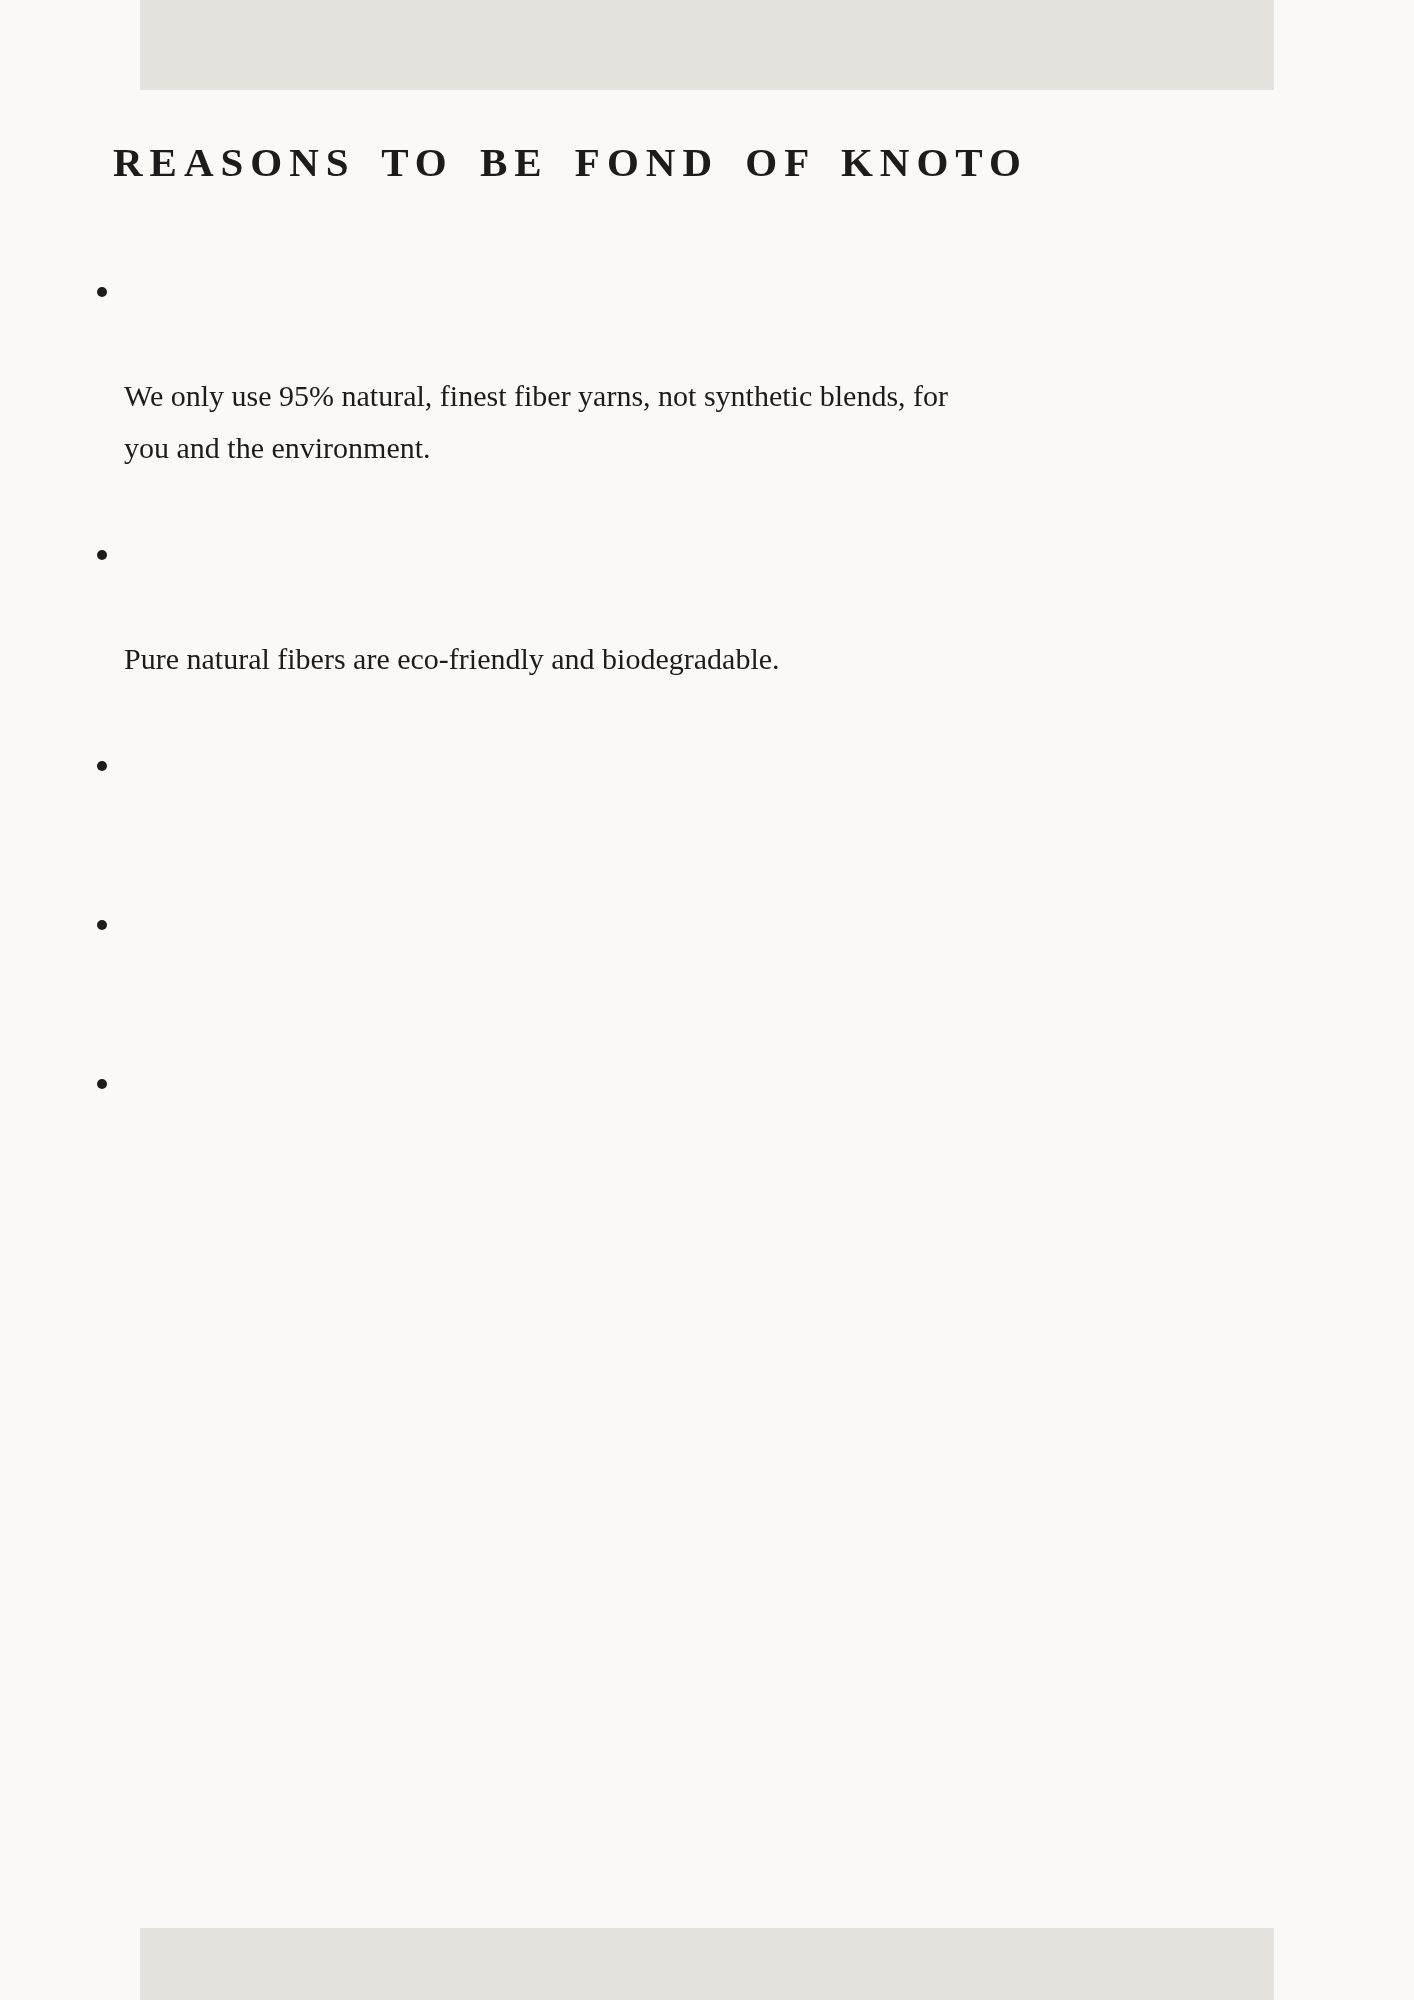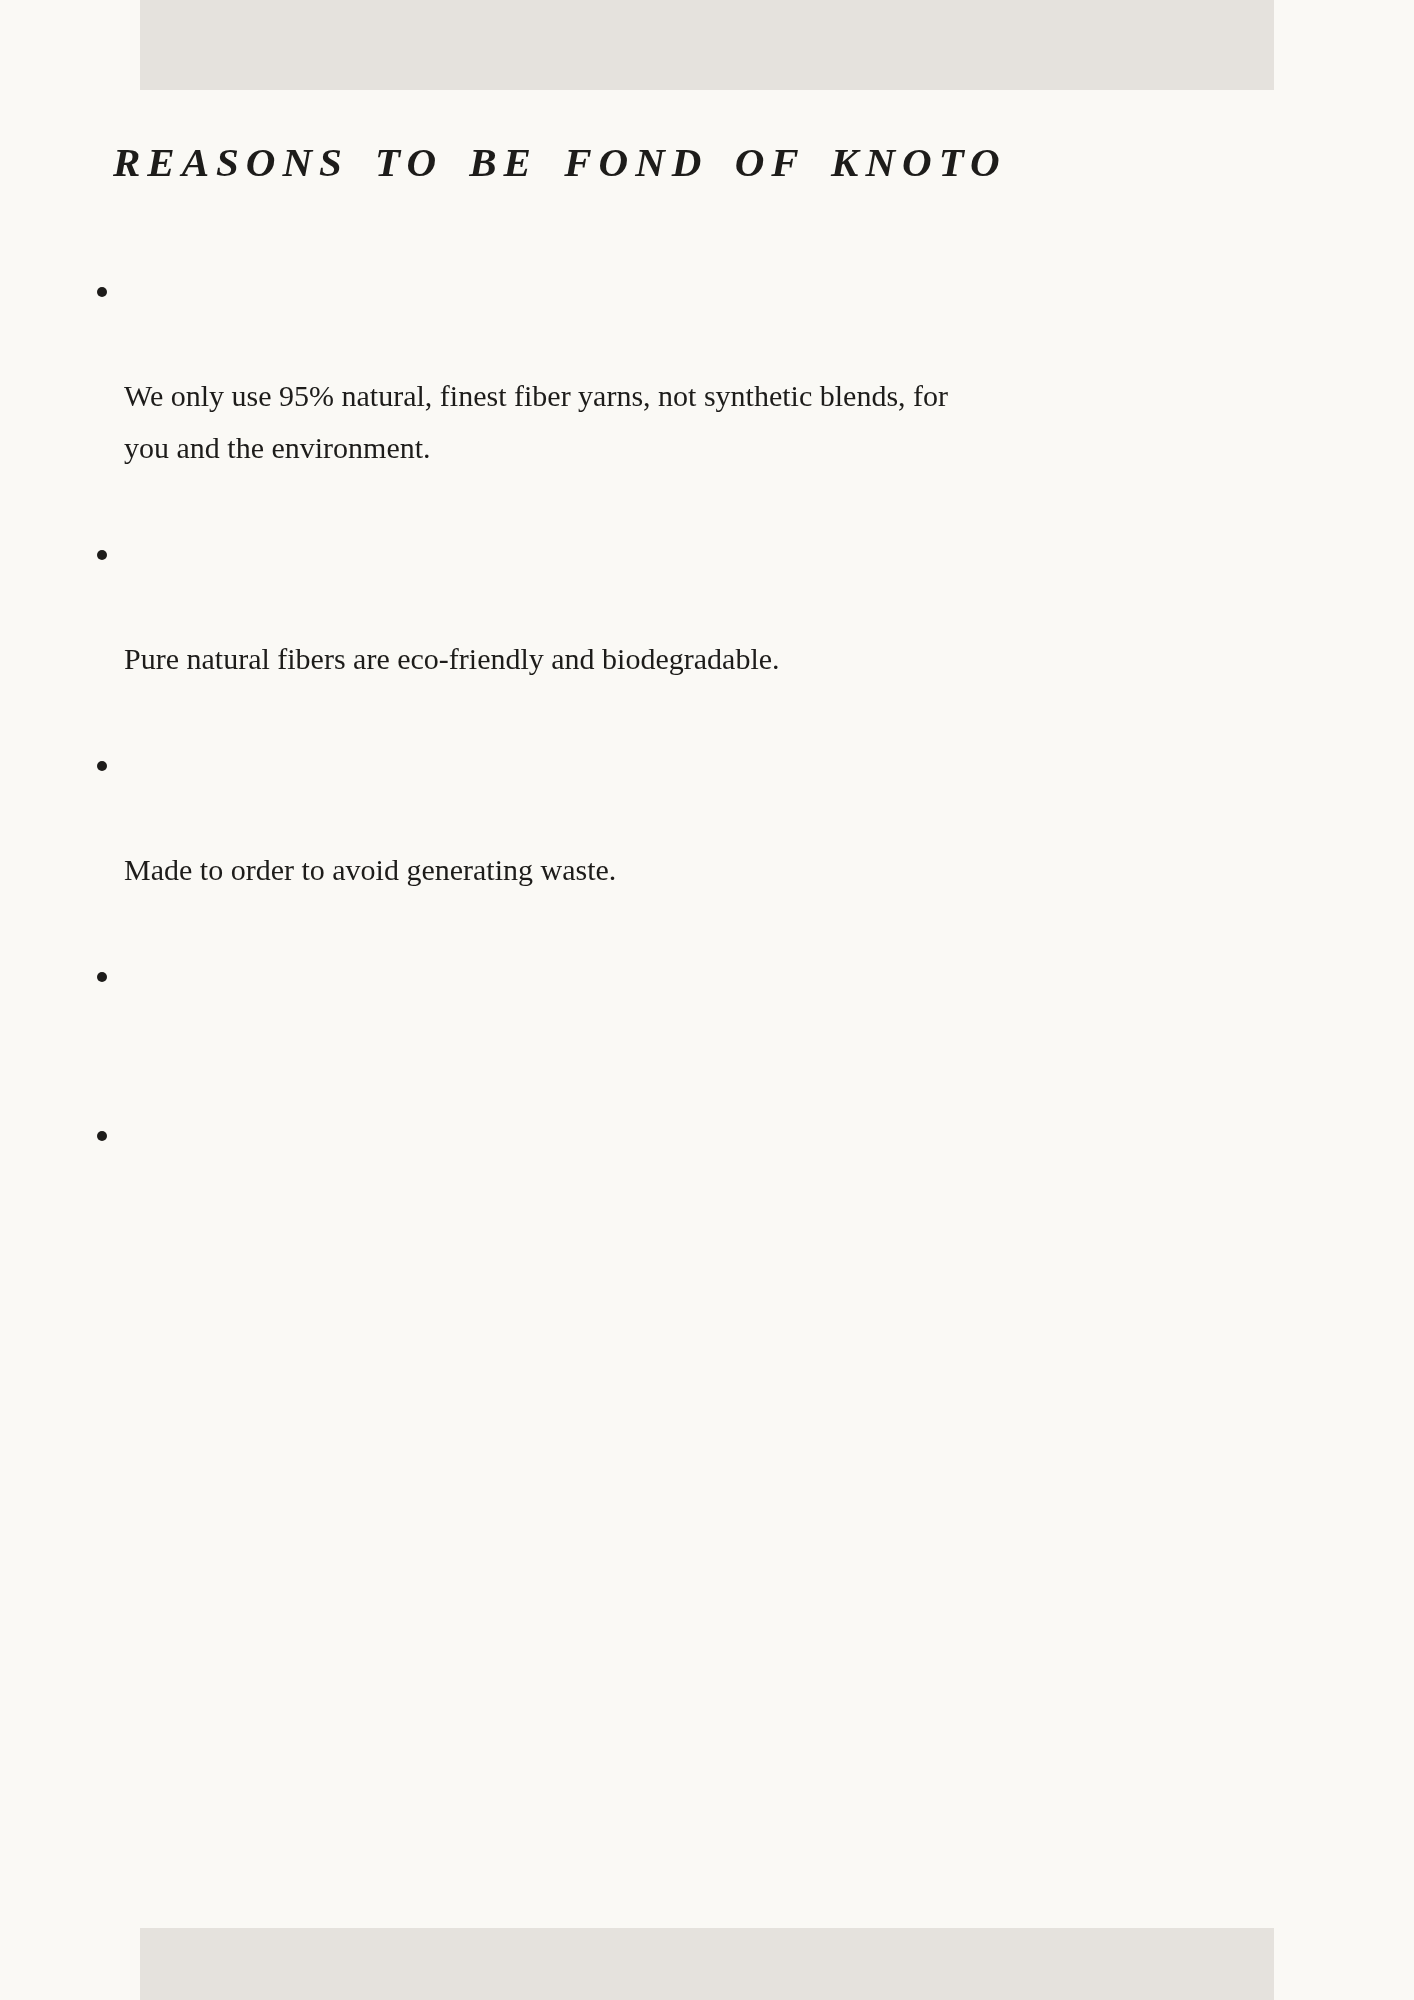--- a/index.html
+++ b/index.html
@@ -29,21 +29,20 @@
     left: 113px;
     top: 138px;
     margin: 0;
     font-family: "Liberation Serif", serif;
     font-weight: 700;
     font-size: 41px;
     letter-spacing: 7px;
     word-spacing: 9px;
     color: var(--text-color, #1d1c1a);
     white-space: nowrap;
-    font-style: italic;
   }
 
   .benefits-list {
     position: absolute;
     left: 97px;
     top: 266px;
     width: 950px;
     margin: 0;
     padding: 0;
     list-style: none;
@@ -84,21 +83,20 @@
 you and the environment.</span>
     </li>
 
     <li>
       <span class="bullet-dot"></span>
       <span>Pure natural fibers are eco-friendly and biodegradable.</span>
     </li>
 
     <li>
       <span class="bullet-dot"></span>
-      <span>Made to order to avoid generating waste.</span>
     </li>
 
 
 
     <li>
       <span class="bullet-dot"></span>
     </li>
 
     <li>
       <span class="bullet-dot"></span>

